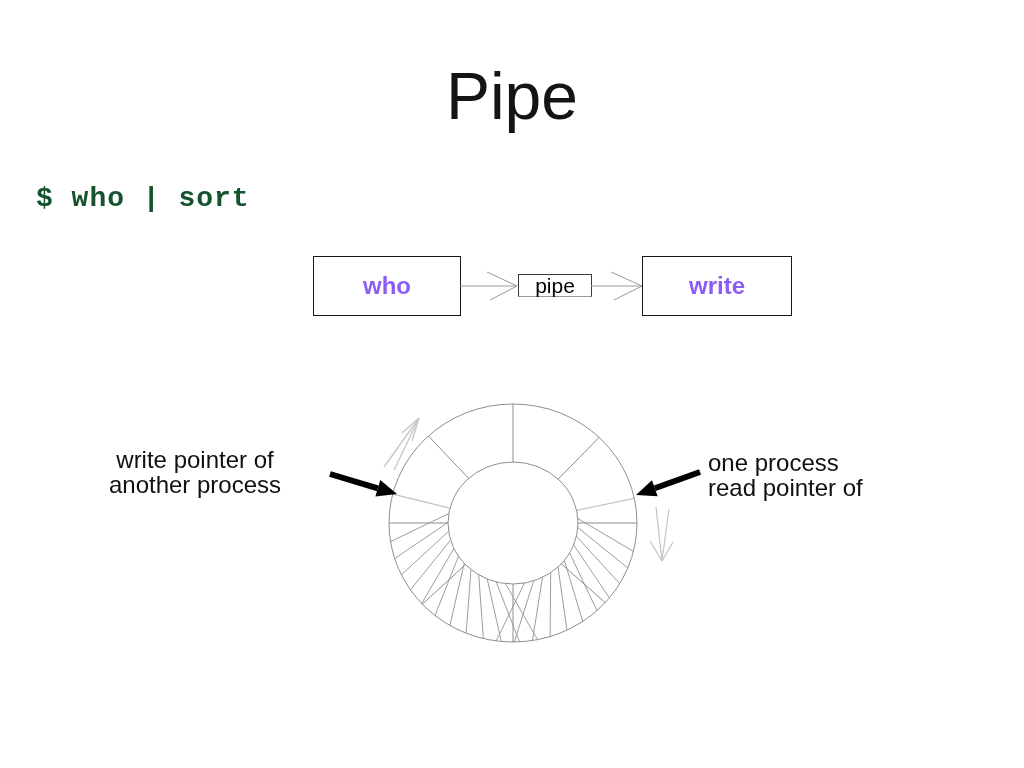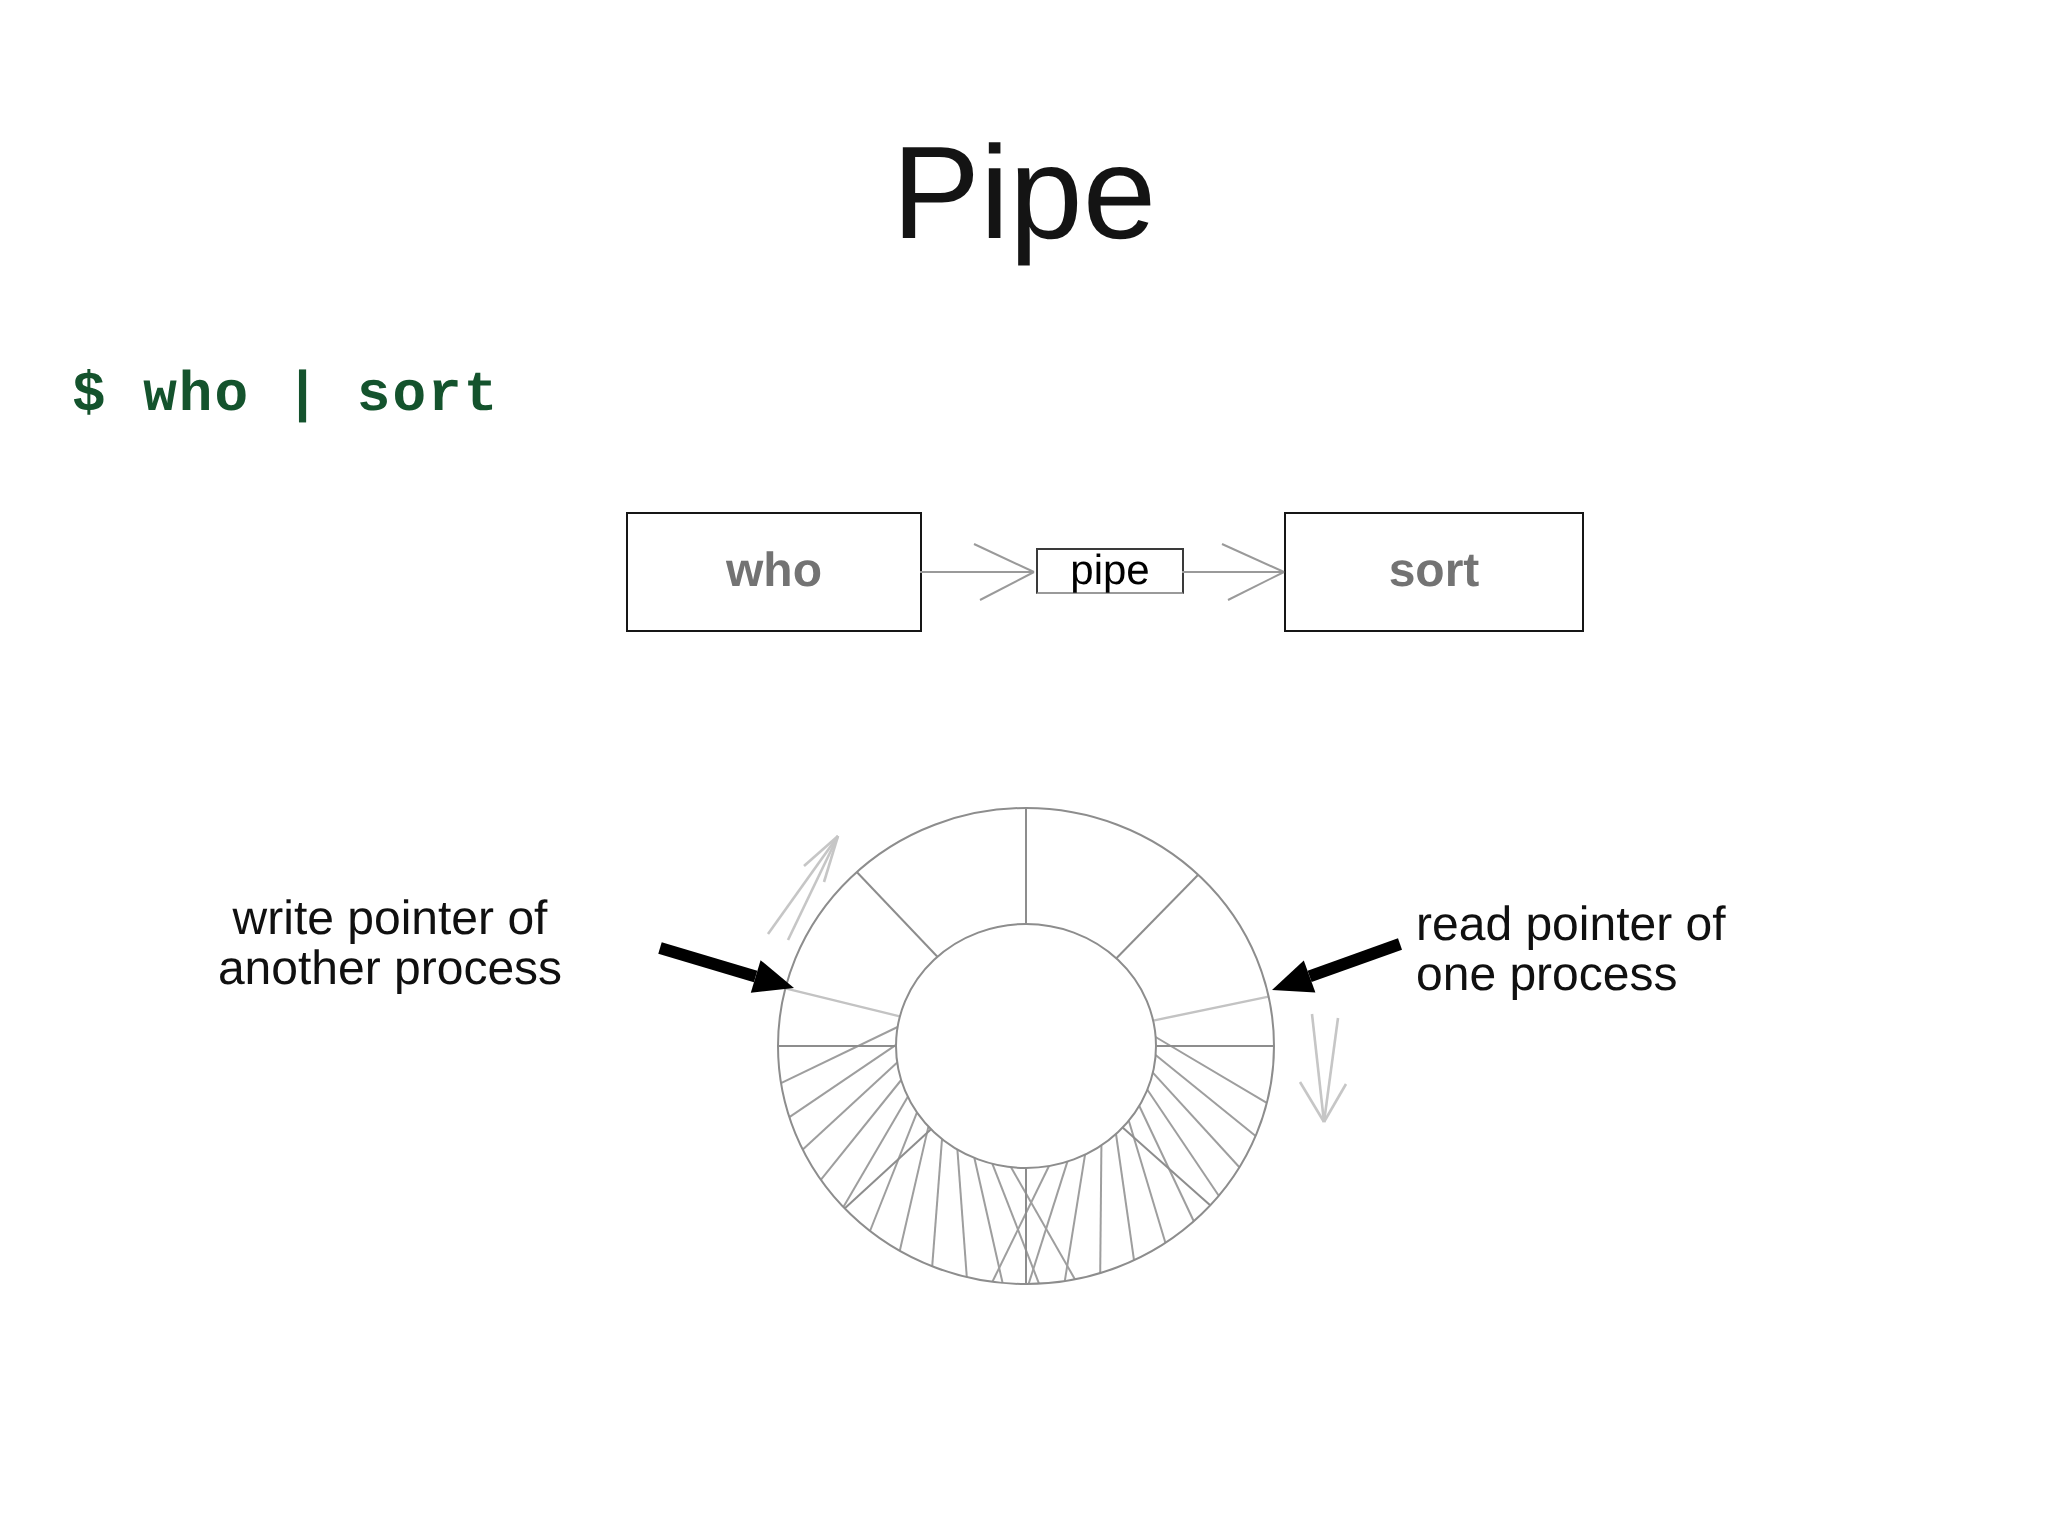--- a/index.html
+++ b/index.html
@@ -12,21 +12,21 @@
     font-size:66px;font-weight:400;letter-spacing:0px;color:#141414;
   }
   .command{
     position:absolute;top:183px;left:36px;
     font-family:"Liberation Mono", monospace;font-weight:700;font-size:28px;
     letter-spacing:1px;color:#14532d;white-space:pre;
   }
   .procbox{
     position:absolute;border:1.5px solid #161616;background:#fff;
     display:flex;align-items:center;justify-content:center;
-    font-weight:700;font-size:24px;color:#737373;
+    font-weight:700;font-size:24px;color:#8b5cf6;
   }
   #box-who{left:313px;top:256px;width:146px;height:58px;}
   #box-sort{left:642px;top:256px;width:148px;height:58px;}
   #box-pipe{
     position:absolute;left:518px;top:274px;width:72px;height:21px;
     border:1px solid #3a3a3a;border-bottom-color:#9a9a9a;background:#fff;
     display:flex;align-items:center;justify-content:center;
     font-weight:400;font-size:21px;color:#000;
   }
   .ptr-label{
@@ -43,30 +43,30 @@
 
 <div class="command">$ who | sort</div>
 
 <div id="box-who" class="procbox">
   <span>who</span>
 </div>
 <div id="box-pipe">
   <span>pipe</span>
 </div>
 <div id="box-sort" class="procbox">
-  <span>sort</span>
+  <span>write</span>
 </div>
 
 <div id="label-write" class="ptr-label">
   <div>write pointer of</div>
   <div>another process</div>
 </div>
 <div id="label-read" class="ptr-label">
+  <div>one process</div>
   <div>read pointer of</div>
-  <div>one process</div>
 </div>
 
 <svg id="diagram" class="overlay" width="1024" height="768" viewBox="0 0 1024 768">
     <line x1="448.8" y1="513.5" x2="390.5" y2="541.6" stroke="#9e9e9e" stroke-width="1"></line>
     <line x1="448.0" y1="522.4" x2="394.7" y2="558.6" stroke="#9e9e9e" stroke-width="1"></line>
     <line x1="448.6" y1="531.3" x2="401.4" y2="574.8" stroke="#9e9e9e" stroke-width="1"></line>
     <line x1="450.6" y1="540.0" x2="410.4" y2="589.9" stroke="#9e9e9e" stroke-width="1"></line>
     <line x1="453.9" y1="548.4" x2="421.7" y2="603.5" stroke="#9e9e9e" stroke-width="1"></line>
     <line x1="458.5" y1="556.2" x2="435.0" y2="615.5" stroke="#9e9e9e" stroke-width="1"></line>
     <line x1="464.2" y1="563.3" x2="449.9" y2="625.4" stroke="#9e9e9e" stroke-width="1"></line>

